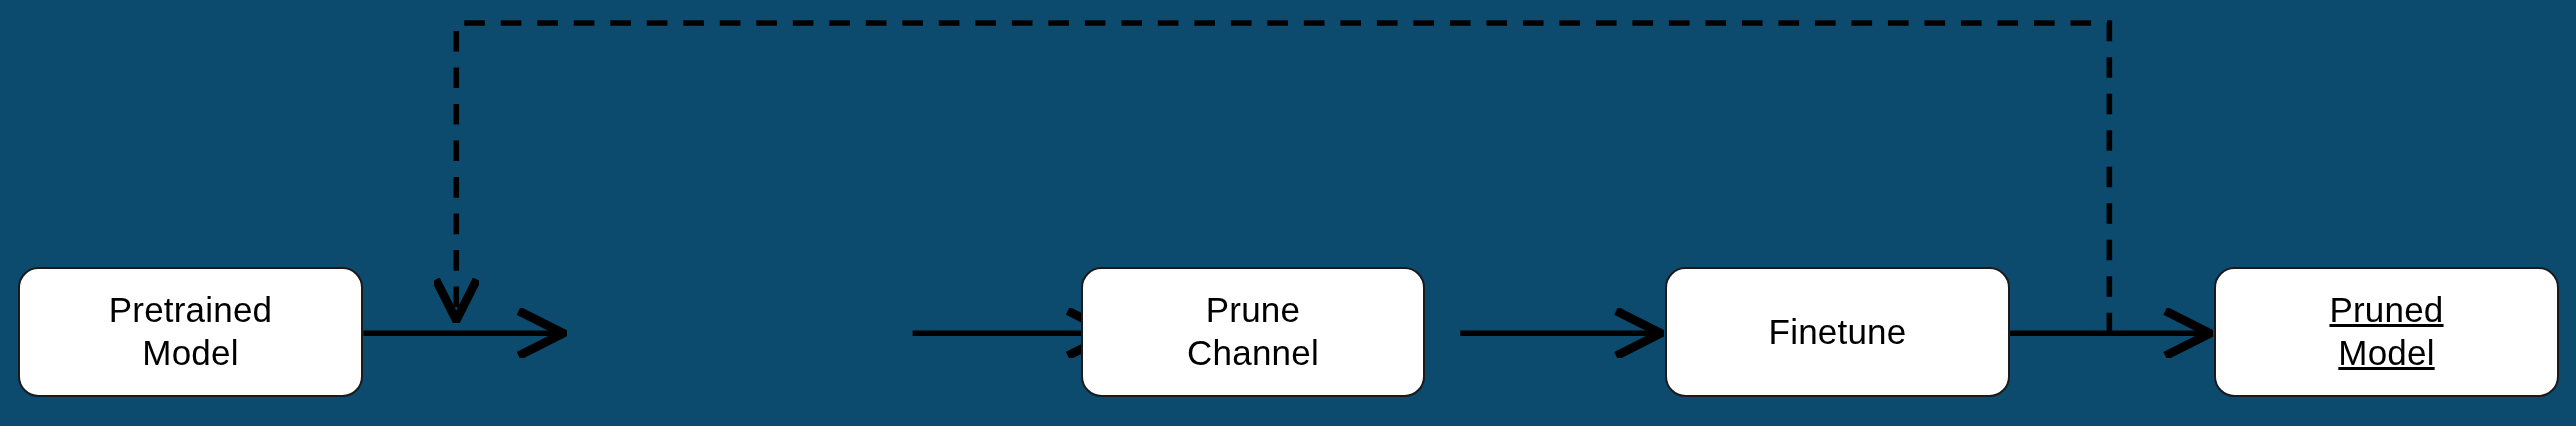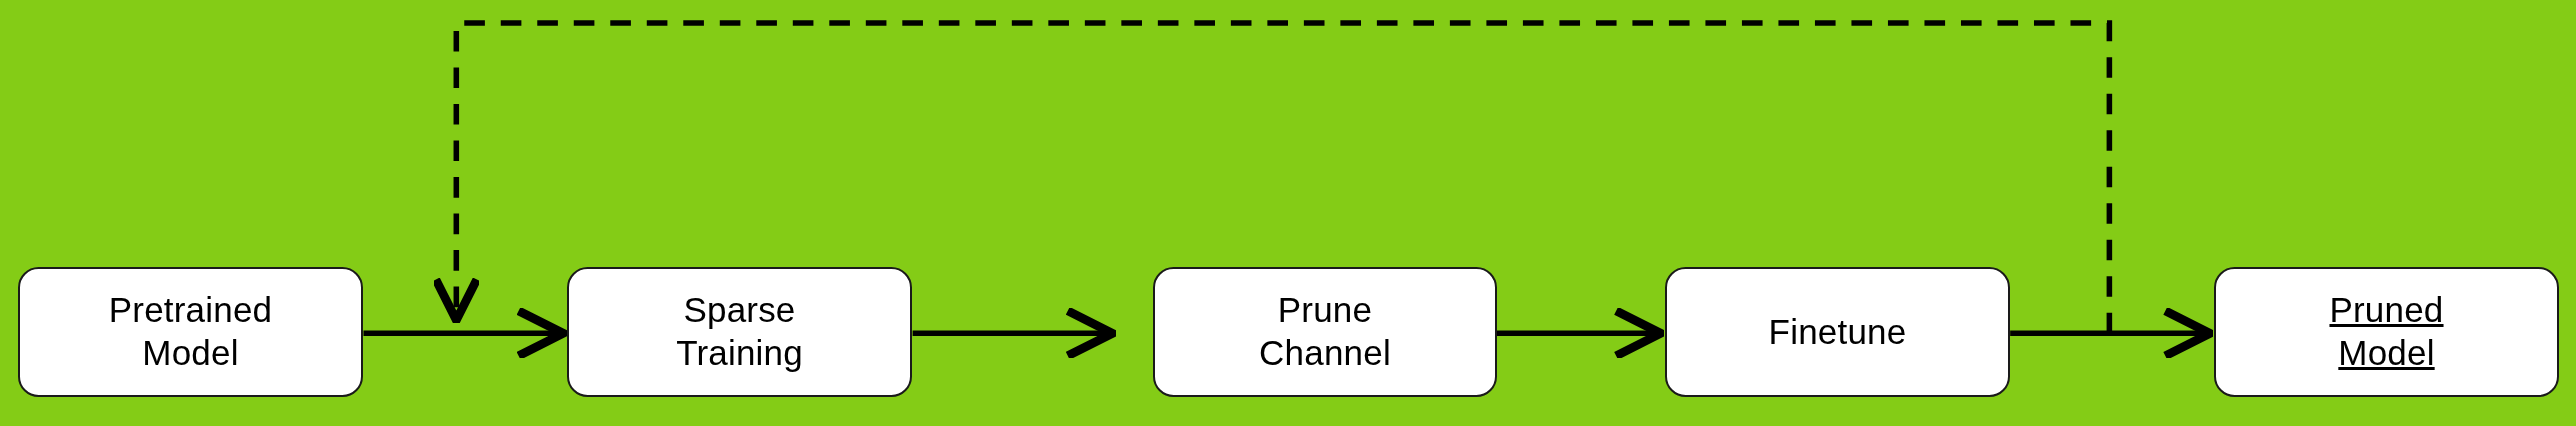--- a/index.html
+++ b/index.html
@@ -4,21 +4,21 @@
 <style>
   html, body {
     margin: 0;
     padding: 0;
     background: #ffffff;
   }
   #canvas {
     position: relative;
     width: 2576px;
     height: 427px;
-    background: #84cc16;
+    background: #0c4a6e;
     overflow: hidden;
     font-family: "Liberation Sans", sans-serif;
   }
   #flow-svg {
     position: absolute;
     top: 0;
     left: 0;
     width: 2576px;
     height: 427px;
     display: block;
@@ -70,26 +70,22 @@
     <g>
       <path d="M 2658 420 L 2658 29 L 575 29 L 575 400" fill="none" stroke="#000000" stroke-width="7" stroke-dasharray="26 20" stroke-linecap="butt" marker-end="url(#arrow-down)"></path>
     </g>
   </svg>
 
   <div class="node-box" style="left:18px; top:267px; width:345px; height:130px;">
     <span class="node-label">Pretrained
 Model</span>
   </div>
 
-  <div class="node-box" style="left:567px; top:267px; width:345px; height:130px;">
-    <span class="node-label">Sparse
-Training</span>
-  </div>
 
-  <div class="node-box" style="left:1153px; top:267px; width:344px; height:130px;">
+  <div class="node-box" style="left:1081px; top:267px; width:344px; height:130px;">
     <span class="node-label">Prune
 Channel</span>
   </div>
 
   <div class="node-box" style="left:1665px; top:267px; width:345px; height:130px;">
     <span class="node-label">Finetune</span>
   </div>
 
   <div class="node-box" style="left:2214px; top:267px; width:345px; height:130px;text-decoration:underline;">
     <span class="node-label">Pruned

